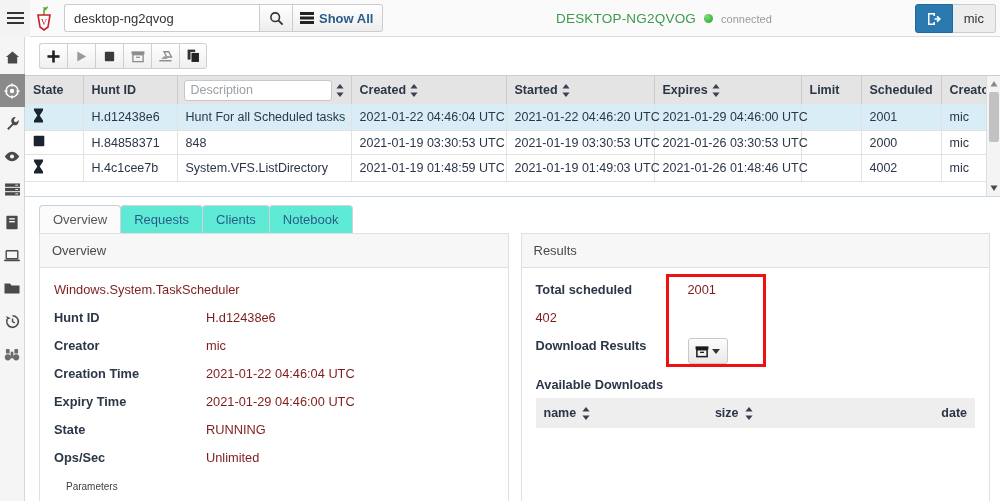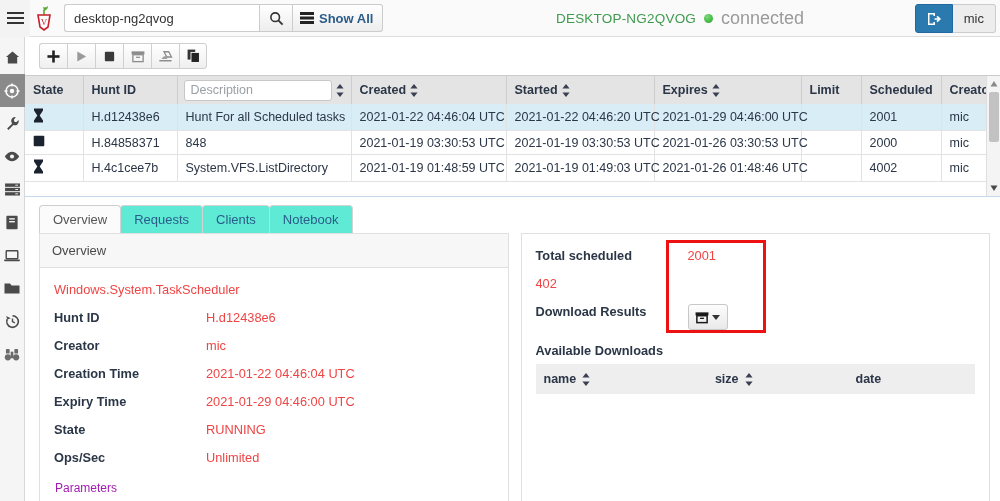--- a/index.html
+++ b/index.html
@@ -48,21 +48,21 @@
   .conn-area {
     position: absolute; left: 556px; top: 0; height: 37px;
     display: flex; align-items: center; gap: 8px;
   }
   .conn-host { color: #3f9a4f; font-size: 13.5px; letter-spacing: .2px; }
   .conn-dot {
     width: 9px; height: 9px; border-radius: 50%;
     background: radial-gradient(circle at 35% 30%, #7ed97e, #22a522);
     display: inline-block;
   }
-  .conn-status { color: #9a9a9a; font-size: 18px; }
+  .conn-status { color: #9a9a9a; font-size: 11px; }
 
   .user-area { position: absolute; right: 4px; top: 4px; display: flex; height: 29px; }
   .logout-btn {
     width: 38px; background: #2a7ab0; border: 1px solid #2168a0;
     border-radius: 3px 0 0 3px; display: flex; align-items: center; justify-content: center;
     cursor: pointer;
   }
   .user-name {
     padding: 0 11px; background: #ededed; border: 1px solid #cccccc; border-left: none;
     border-radius: 0 3px 3px 0; display: flex; align-items: center;
@@ -151,39 +151,39 @@
   .panel {
     border: 1px solid #e0e0e0; background: #fff; flex: 1 1 0; min-width: 0;
   }
   .panel-head {
     background: #f7f7f7; border-bottom: 1px solid #e0e0e0;
     padding: 9px 12px; font-size: 13px; color: #4a4a4a;
   }
   .panel-body { padding: 14px 14px 8px 14px; position: relative; }
   .kv { display: flex; margin-bottom: 13px; font-size: 12.8px; }
   .kv .k { width: 152px; font-weight: bold; color: #2b3647; flex: none; }
-  .kv .v { color: #ef4444; }
-  .params-title { font-size: 12px; color: #a21caf; margin: 16px 1px 10px; font-weight: normal; }
+  .kv .v { color: #7f1d1d; }
+  .params-title { font-size: 10px; color: #404040; margin: 16px 12px 10px; font-weight: normal; }
 
   
   .redbox {
     position: absolute; left: 144px; top: 6px; width: 100px; height: 93px;
     border: 3px solid #ee1111; pointer-events: none;
   }
   .dl-btn {
     width: 40px; height: 26px; display: inline-flex; align-items: center; justify-content: center;
     gap: 3px; background: linear-gradient(to bottom,#fdfdfd,#e9e9e9);
     border: 1px solid #c8c8c8; border-radius: 3px; cursor: pointer;
   }
   .caret { width: 0; height: 0; border-left: 4px solid transparent; border-right: 4px solid transparent; border-top: 5px solid #333; }
   .avail-title { font-size: 12.8px; font-weight: bold; color: #2b3647; margin: 10px 0 6px; }
   table.dl { width: 100%; border-collapse: collapse; table-layout: fixed; }
   table.dl th {
     background: #eeeeee; font-size: 12.5px; font-weight: bold; color: #2b3647;
-    text-align: left; padding: 8px 8px; height: 20px;
+    text-align: right; padding: 8px 8px; height: 20px;
   }
   .dl-th-inner { display: flex; align-items: center; gap: 6px; }
 </style>
 </head>
 <body>
 
 <div class="app">
 
   <div class="topbar">
     <div class="hamburger">
@@ -518,20 +518,21 @@
           <div class="kv">
             <div class="k">Ops/Sec</div>
             <div class="v">Unlimited</div>
           </div>
           <div class="params-title">Parameters</div>
 
         </div>
       </div>
 
       <div class="panel">
+        <div class="panel-head">Results</div>
         <div class="panel-body">
           <div class="redbox"></div>
           <div class="kv">
             <div class="k">Total scheduled</div>
             <div class="v">2001</div>
           </div>
           <div class="kv">
             <div class="v">402</div>
           </div>
           <div class="kv">

